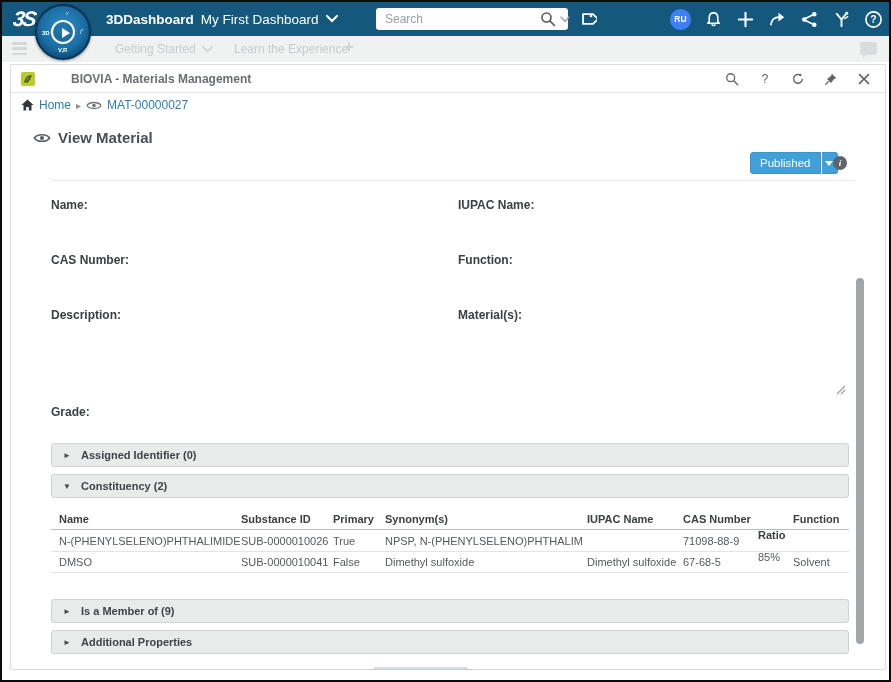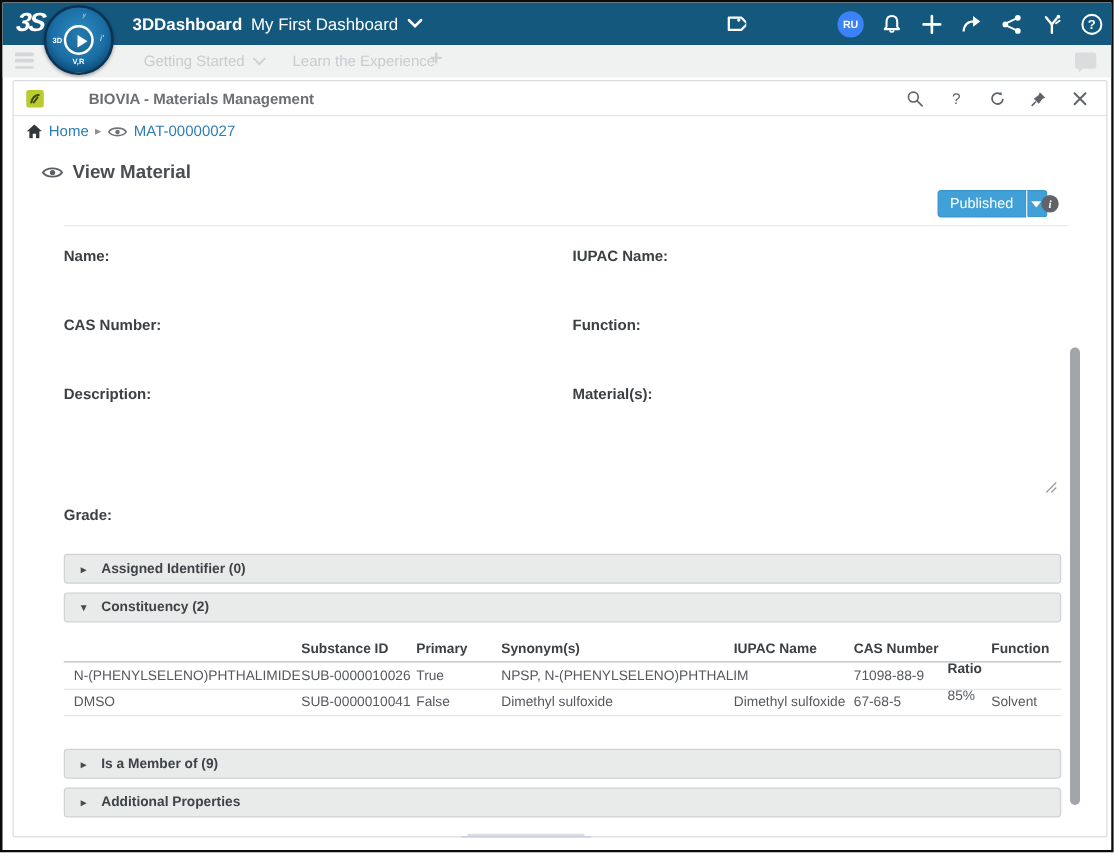--- a/index.html
+++ b/index.html
@@ -84,21 +84,21 @@
   .ctable { position:absolute; left:40px; top:444px; width:798px; font-size:11px; }
   .crow { position:absolute; left:0; right:0; height:21px; }
   .ccell { position:absolute; top:0; height:21px; line-height:21px; overflow:hidden; white-space:nowrap; }
   .chead .ccell { font-weight:bold; color:#3c4043; }
   .cbody .ccell { color:#55595e; }
   .chead { border-bottom:1px solid #b9bbbd; }
   .cbody { border-bottom:1px solid #e2e4e6; }
   .col-0 { left:8px;   width:182px; }
   .col-1 { left:190px; width:88px; }
   .col-2 { left:282px; width:48px; }
-  .col-3 { left:334px; width:198px;margin-left:16px; }
+  .col-3 { left:334px; width:198px; }
   .col-4 { left:536px; width:92px; }
   .col-5 { left:632px; width:71px; }
   .col-6 { left:707px; width:33px;margin-top:16px; }
   .col-7 { left:742px; width:54px; }
 
   .scroll-thumb { position:absolute; left:845px; top:213px; width:8px; height:366px; background:#a2a6aa; border-radius:4px; }
   .clipped-link { position:absolute; left:358px; top:601px; width:104px; height:4px; border-bottom:1px solid #aebfd6; opacity:.65; background:linear-gradient(#c7ccd2,#c7ccd2) center/90% 2px no-repeat; }
 
   svg { display:block; }
 </style>
@@ -121,20 +121,30 @@
     </div>
 
     <div class="db-title">
       <span class="db-app">3DDashboard</span>
       <span class="db-name">My First Dashboard</span>
       <svg class="chev" viewBox="0 0 12 8">
           <path d="M1 1 L6 6 L11 1" fill="none" stroke="#fff" stroke-width="2" stroke-linecap="round"></path>
         </svg>
     </div>
 
+    <div class="searchbox">
+      <input type="text" placeholder="Search" style="">
+      <svg class="sb-ico" viewBox="0 0 16 16">
+          <circle cx="6.5" cy="6.5" r="4.5" fill="none" stroke="currentColor" stroke-width="1.6"></circle>
+          <path d="M10 10 L14.5 14.5" stroke="currentColor" stroke-width="1.6" stroke-linecap="round"></path>
+        </svg>
+      <svg class="sb-chev" viewBox="0 0 10 7">
+          <path d="M1 1 L5 5.5 L9 1" fill="none" stroke="currentColor" stroke-width="1.4" stroke-linecap="round"></path>
+        </svg>
+    </div>
 
     <svg class="tag-ico" viewBox="0 0 18 18">
         <path d="M2 9 L9 2 L16 2 L16 9 L9 16 Z" fill="none" stroke="currentColor" stroke-width="1.8" stroke-linejoin="round" transform="rotate(45 9 9)"></path>
         <circle cx="12" cy="6" r="1.3" fill="currentColor"></circle>
       </svg>
 
     <div class="tb-right">
       <div class="avatar">RU</div>
       <svg class="tb-ico" viewBox="0 0 20 20">
           <path d="M10 3 C7 3 5.5 5 5.5 8 L5.5 12 L4 14 L16 14 L14.5 12 L14.5 8 C14.5 5 13 3 10 3 Z" fill="none" stroke="currentColor" stroke-width="1.7" stroke-linejoin="round"></path>
@@ -262,20 +272,21 @@
       <span class="acc-arrow">►</span>
       <span class="acc-label">Assigned Identifier (0)</span>
     </div>
     <div class="accordion" style="top:409px;">
       <span class="acc-arrow">▼</span>
       <span class="acc-label">Constituency (2)</span>
     </div>
 
     <div class="ctable">
       <div class="crow chead" style="top:0;">
+        <span class="ccell col-0">Name</span>
         <span class="ccell col-1">Substance ID</span>
         <span class="ccell col-2">Primary</span>
         <span class="ccell col-3">Synonym(s)</span>
         <span class="ccell col-4">IUPAC Name</span>
         <span class="ccell col-5">CAS Number</span>
         <span class="ccell col-6">Ratio</span>
         <span class="ccell col-7">Function</span>
       </div>
       <div class="crow cbody" style="top:22px;">
         <span class="ccell col-0">N-(PHENYLSELENO)PHTHALIMIDE</span>

